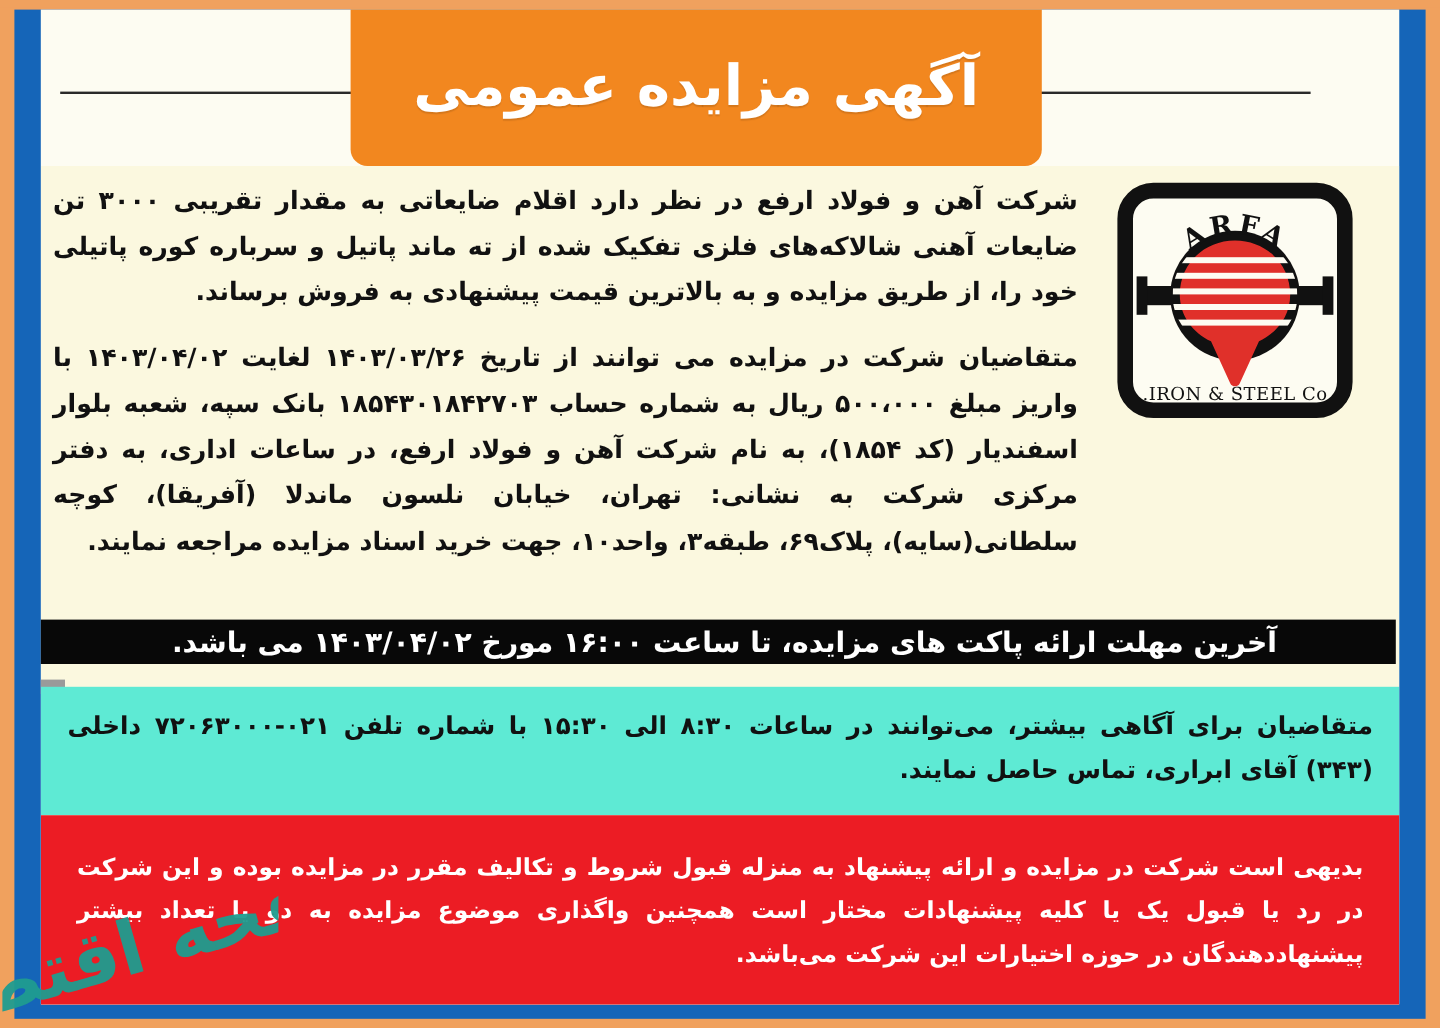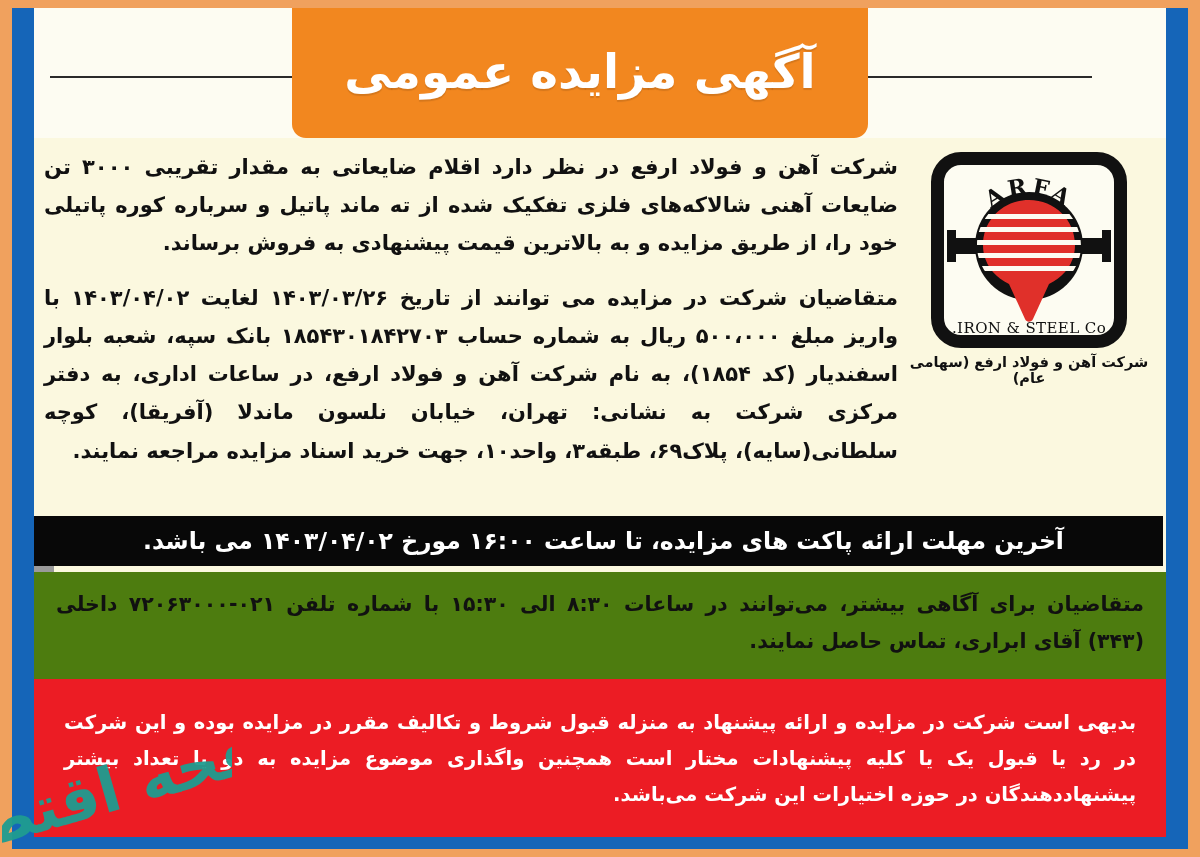--- a/index.html
+++ b/index.html
@@ -172,21 +172,21 @@
   #black-banner-wrap {
     position: relative;
     background: #fbf8df;
     height: 62px;
   }
   #black-banner {
     position: absolute;
     top: 6px;
     right: 3px;
     left: -20px;
-    height: 50px;
+    height: 37px;
     background: #080808;
     display: flex;
     align-items: center;
     justify-content: center;
     direction: rtl;
   }
   #black-banner-text {
     color: #ffffff;
     font-size: 23.5px;
     font-weight: bold;
@@ -199,21 +199,21 @@
     top: 56px;
     left: -20px;
     width: 40px;
     height: 12px;
     background: #9a9a9a;
   }
 
   
   #phone-area {
     position: relative;
-    background: #4d7c0f;
+    background: #5eead4;
     padding: 14px 22px 18px 22px;
     direction: rtl;
   }
   #phone-para {
     font-size: 20.5px;
     line-height: 1.82;
     color: #111;
     margin: 0;
     text-align: justify;
     text-align-last: right;
@@ -311,21 +311,20 @@
                   <rect x="40" y="114" width="120" height="5" fill="#fdfcf2"></rect>
                 </g>
 
                 <text font-family="'DejaVu Serif','Liberation Serif',serif" font-size="23" fill="#111" letter-spacing="3" font-weight="bold">
                   <textPath href="#arcTop" startOffset="50%" text-anchor="middle">ARFA</textPath>
                 </text>
 
                 <text x="98" y="181" text-anchor="middle" font-family="'DejaVu Serif','Liberation Serif',serif" font-size="15" fill="#111" letter-spacing="0.4">IRON &amp; STEEL Co.</text>
               </svg>
             </div>
-            <div id="logo-caption">شرکت آهن و فولاد  ارفع (سهامی عام)</div>
           </div>
 
           <div id="paragraphs">
             <p class="para">شرکت آهن و فولاد ارفع در نظر دارد اقلام ضایعاتی به مقدار تقریبی ۳۰۰۰ تن ضایعات آهنی شالاکه‌های فلزی تفکیک شده از ته ماند پاتیل و سرباره کوره پاتیلی خود را، از طریق مزایده و به بالاترین قیمت پیشنهادی به فروش برساند.</p>
             <p class="para last-center">متقاضیان شرکت در مزایده می توانند از تاریخ ۱۴۰۳/۰۳/۲۶ لغایت ۱۴۰۳/۰۴/۰۲ با واریز مبلغ ۵۰۰،۰۰۰ ریال به شماره حساب ۱۸۵۴۳۰۱۸۴۲۷۰۳ بانک سپه، شعبه بلوار اسفندیار (کد ۱۸۵۴)، به نام شرکت آهن و فولاد ارفع، در ساعات اداری، به دفتر مرکزی شرکت به نشانی: تهران، خیابان نلسون ماندلا (آفریقا)، کوچه سلطانی(سایه)، پلاک۶۹، طبقه۳، واحد۱۰، جهت خرید اسناد مزایده مراجعه نمایند.</p>
           </div>
         </div>
 
         <div id="black-banner-wrap">
           <div id="black-banner">

